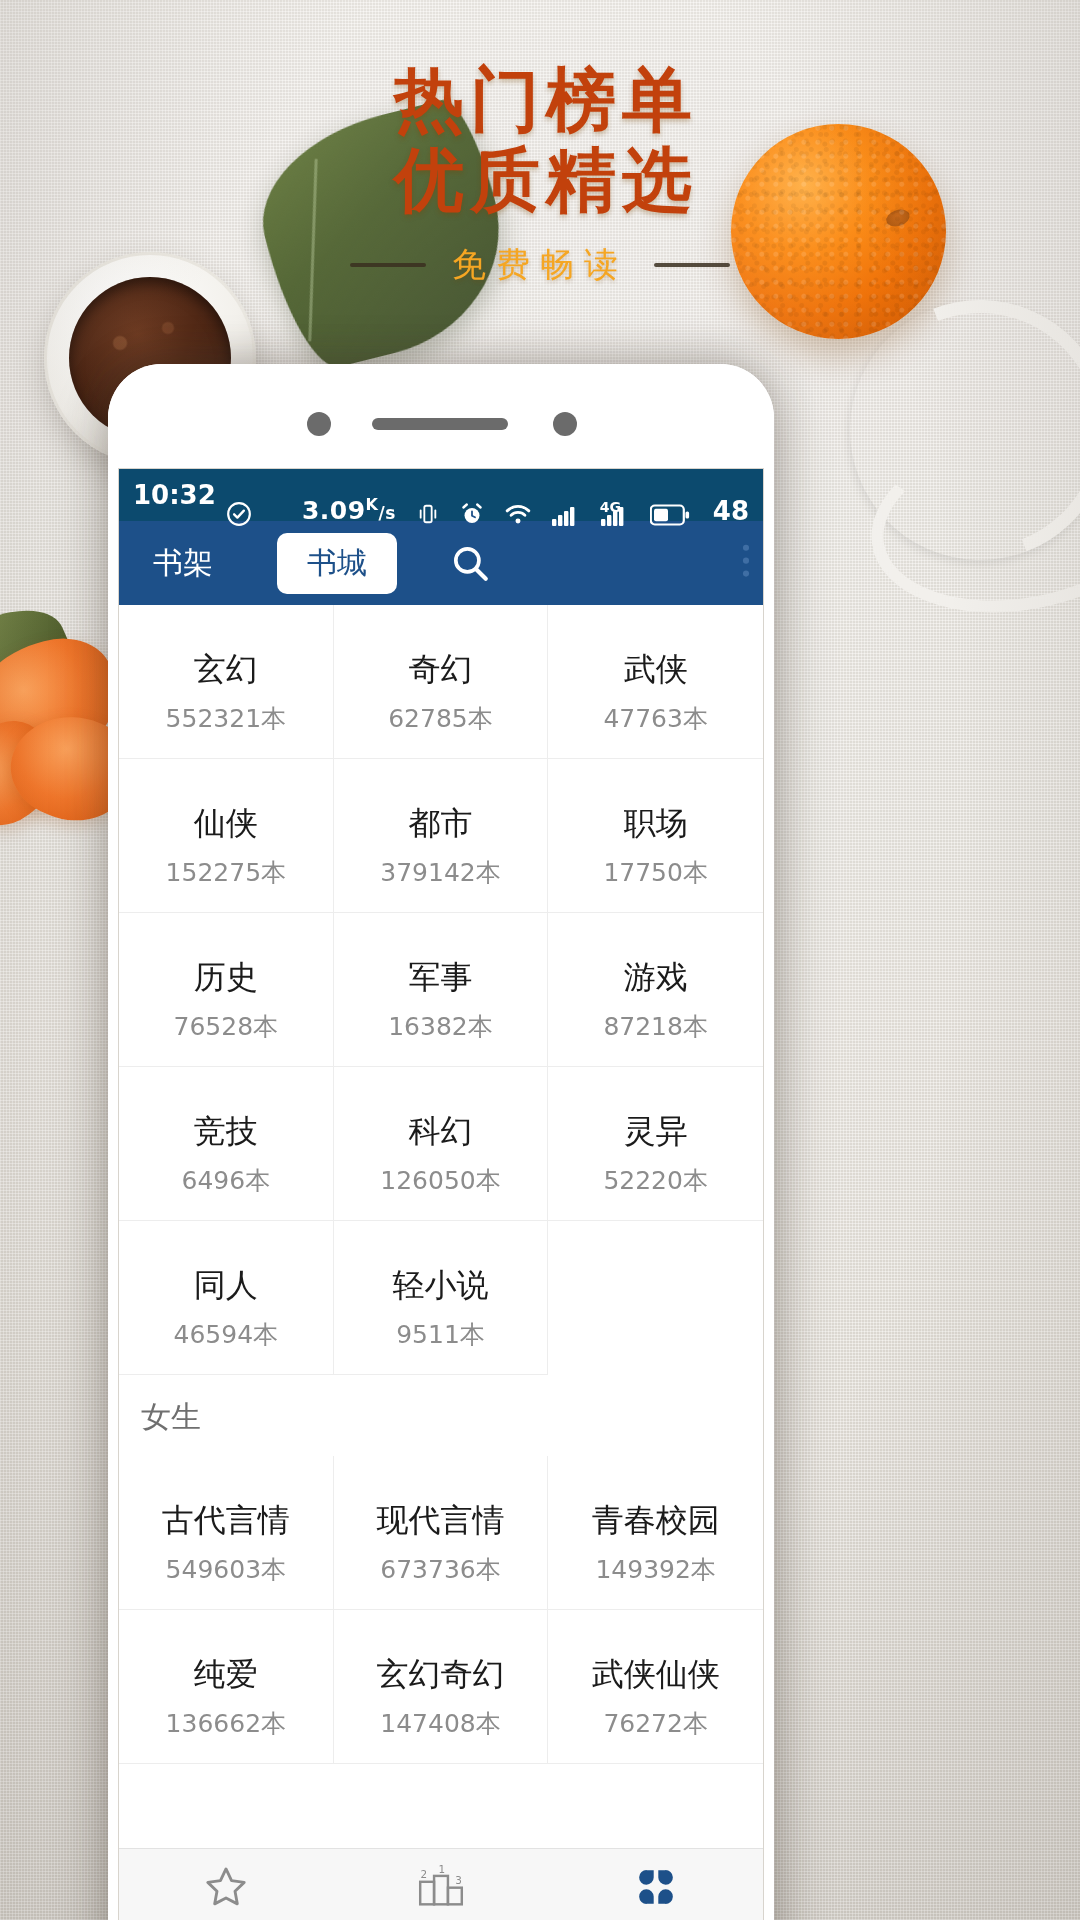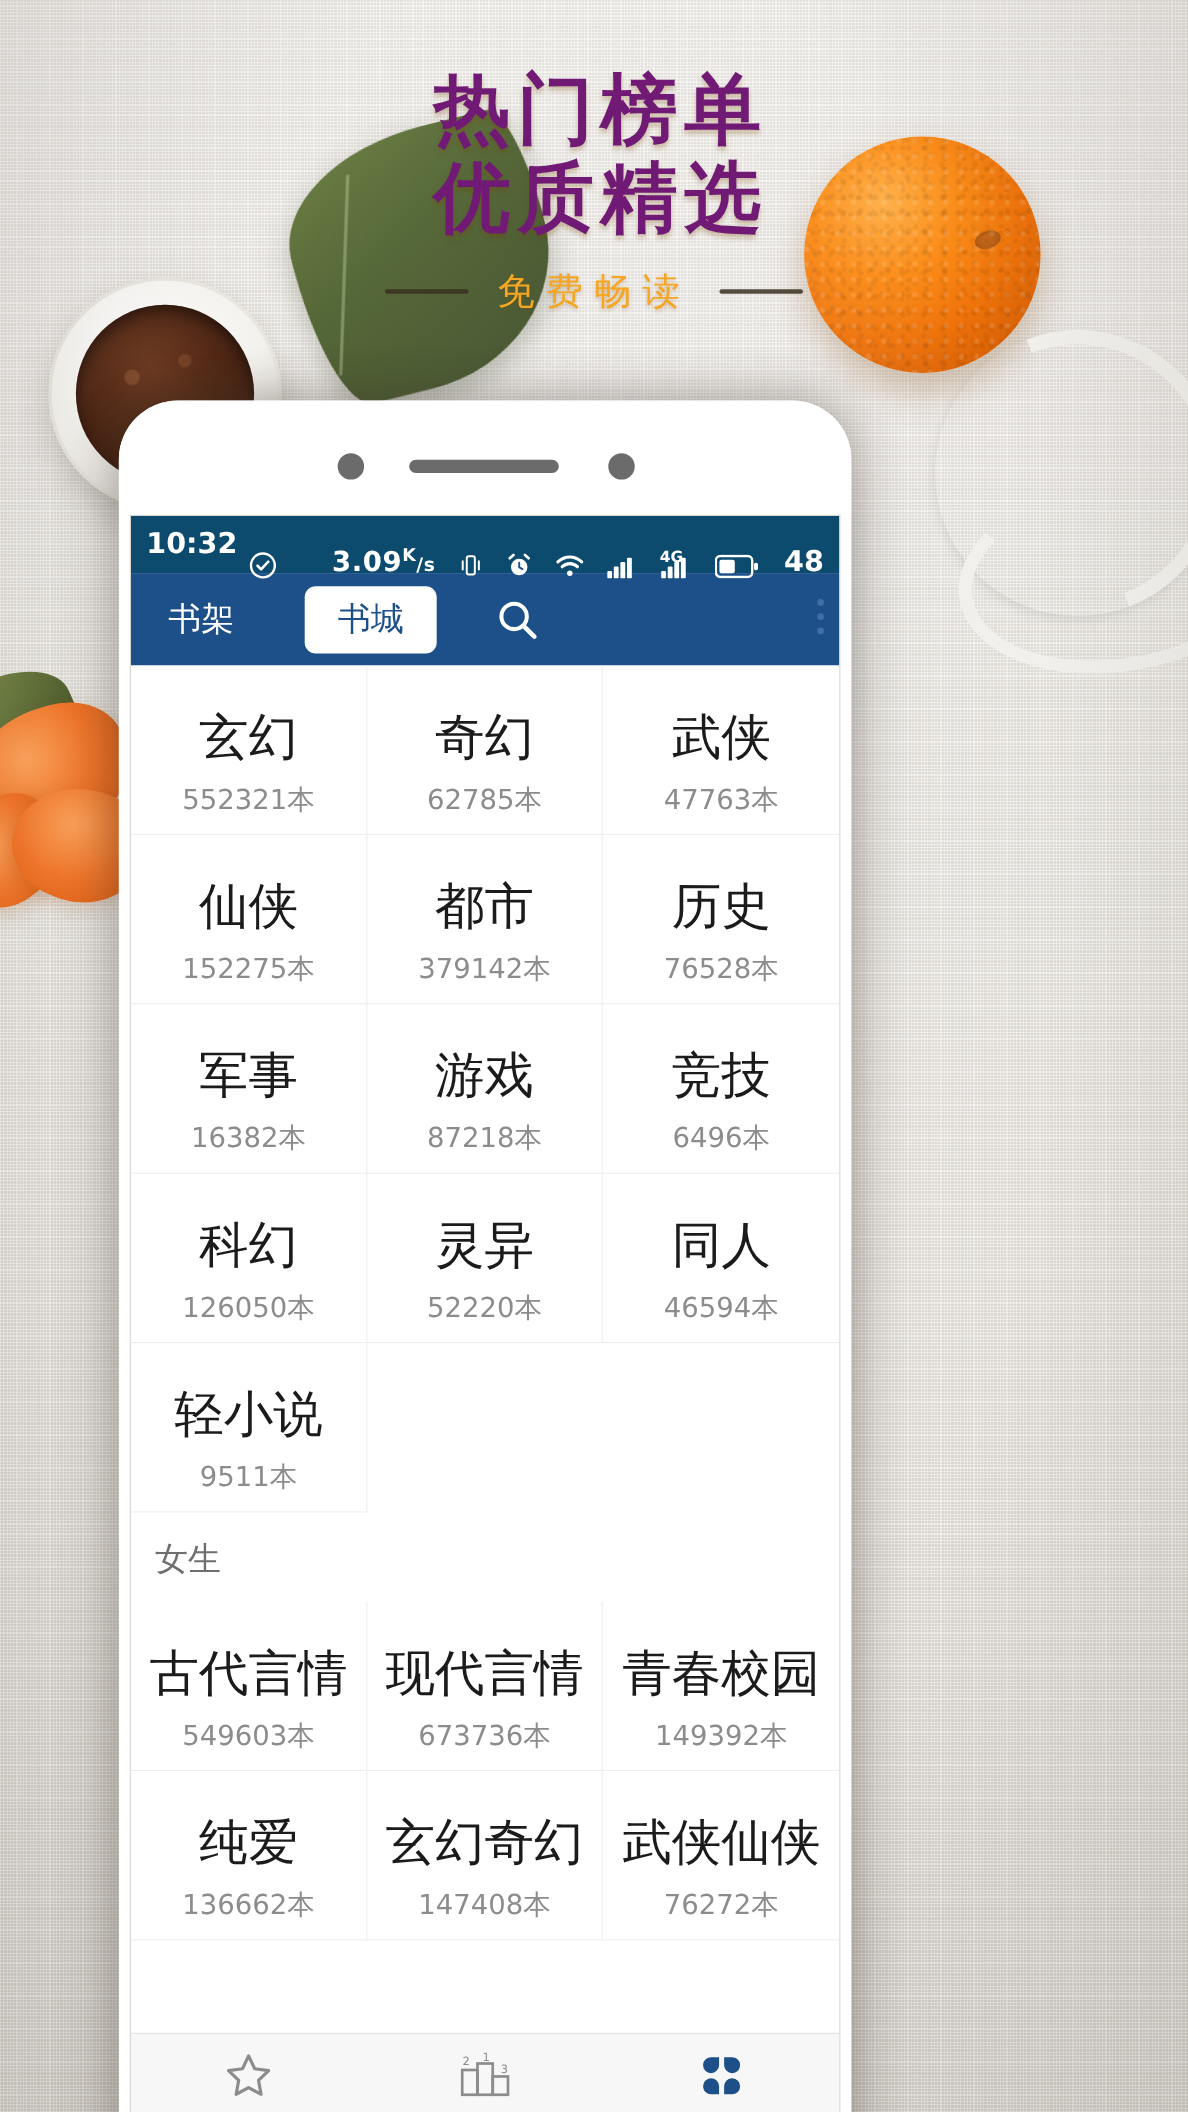--- a/index.html
+++ b/index.html
@@ -142,21 +142,21 @@
     position: absolute; left: 0; right: 0; top: 60px;
     text-align: center;
     z-index: 6;
   }
   .banner .line {
     font-family: "DejaVu Sans", "Liberation Sans", sans-serif;
     font-weight: 700;
     font-size: 70px;
     line-height: 80px;
     letter-spacing: 6px;
-    color: #701a75;
+    color: #c2410c;
     text-shadow: 0 3px 5px rgba(120,70,0,.30);
     margin-left: 12px;
   }
   .banner .sub-wrap {
     display:flex; align-items:center; justify-content:center; gap:26px;
     margin-top: 22px;
   }
   .banner .rule { width: 76px; height: 4px; background:#3a2f20; border-radius:2px; opacity:.85; }
   .banner .sub {
     font-weight:400; font-size: 34px; letter-spacing: 10px; color:#f5a623;
@@ -236,21 +236,21 @@
   .grid { display:grid; grid-template-columns: repeat(3, 1fr); }
   .cell {
     height: 154px;
     display:flex; flex-direction:column; align-items:center; justify-content:center;
     border-right: 1px solid #ededed;
     border-bottom: 1px solid #ededed;
     gap: 10px;
   }
   .cell:nth-child(3n) { border-right: none; }
   .cell.empty { visibility: hidden; }
-  .cell .nm { font-size: 45px; color:#1b1b1b; font-weight: 400; margin-top: 19px; }
+  .cell .nm { font-size: 32px; color:#1b1b1b; font-weight: 400; margin-top: 19px; }
   .cell .ct { font-size: 25px; color:#8c8c8c; }
 
   
   .bottomnav {
     position:absolute; left:0; right:0; bottom:0; height: 116px;
     background:#f7f7f7; border-top:1px solid #e2e2e2;
     display:flex;
   }
   .navitem {
     flex:1; display:flex; flex-direction:column; align-items:center; justify-content:center;
@@ -406,20 +406,24 @@
             </div>
             <div class="cell">
               <div class="nm">仙侠</div>
               <div class="ct">152275本</div>
             </div>
             <div class="cell">
               <div class="nm">都市</div>
               <div class="ct">379142本</div>
             </div>
             <div class="cell">
+              <div class="nm">职场</div>
+              <div class="ct">17750本</div>
+            </div>
+            <div class="cell">
               <div class="nm">历史</div>
               <div class="ct">76528本</div>
             </div>
             <div class="cell">
               <div class="nm">军事</div>
               <div class="ct">16382本</div>
             </div>
             <div class="cell">
               <div class="nm">游戏</div>
               <div class="ct">87218本</div>

